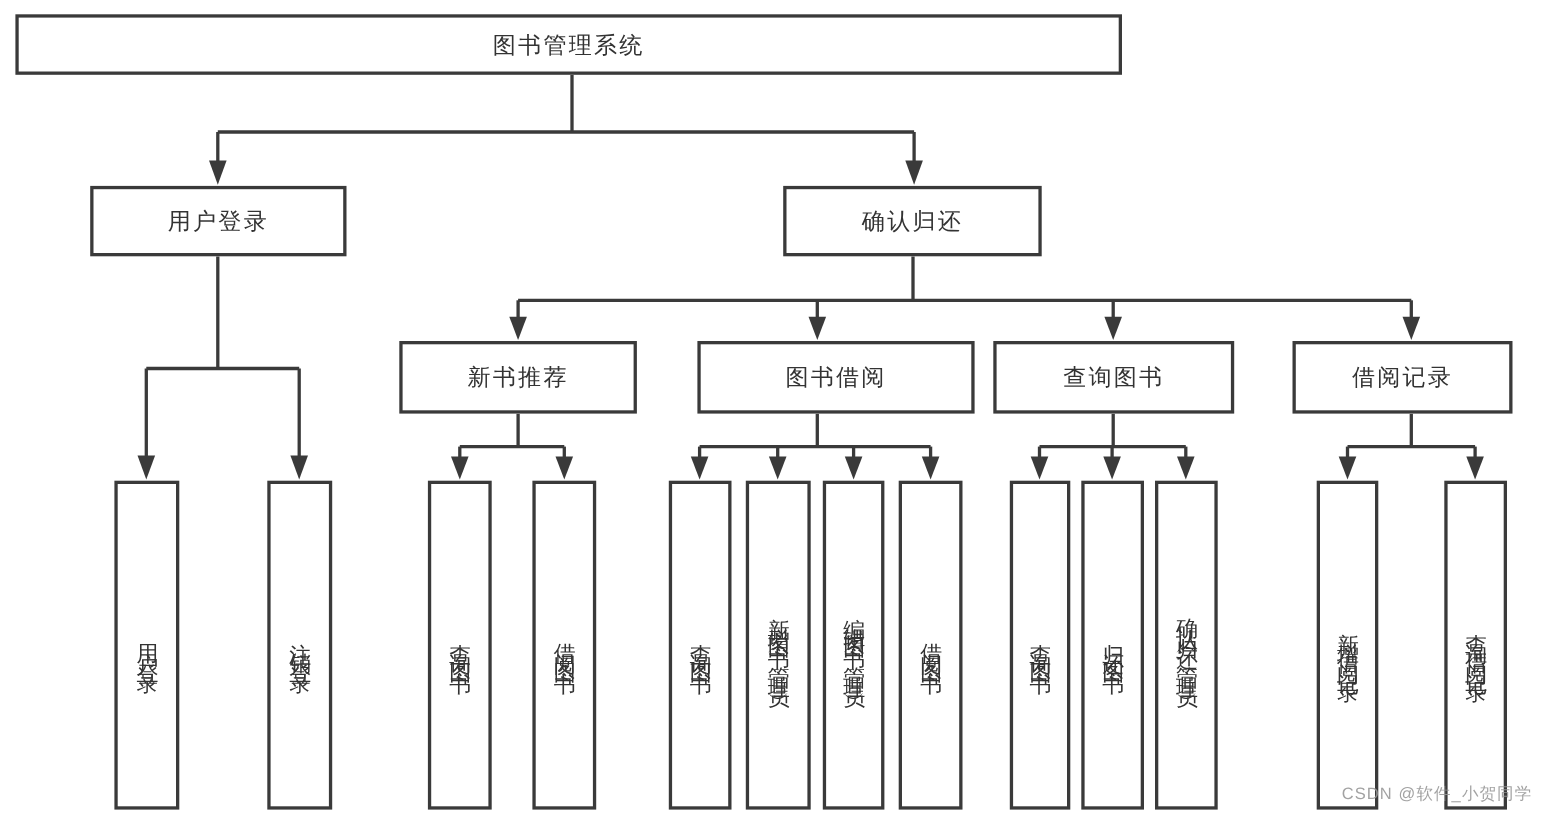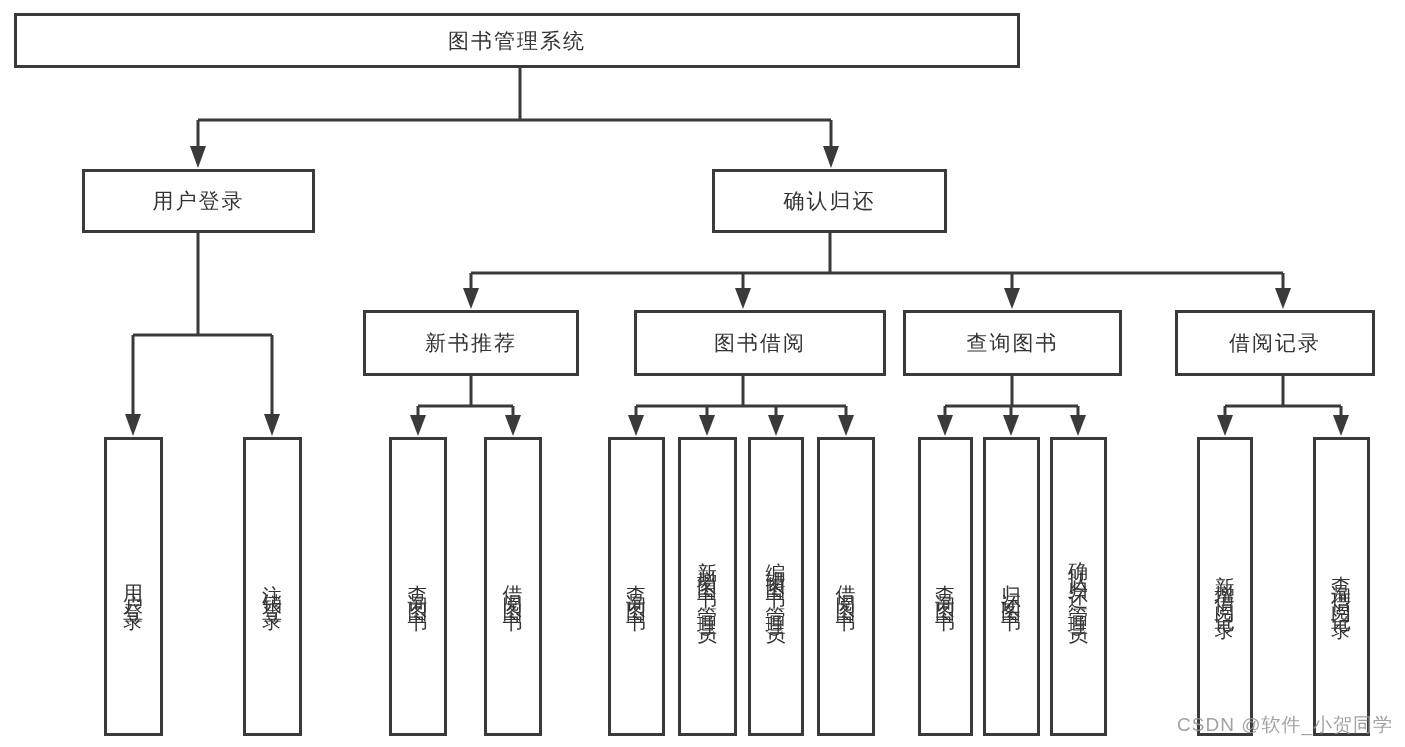--- a/index.html
+++ b/index.html
@@ -38,21 +38,21 @@
     writing-mode: vertical-rl;
     text-orientation: mixed;
     letter-spacing: 9px;
     line-height: 1;
     white-space: nowrap;
   }
   #watermark {
     position: absolute;
     right: 12px;
     top: 712px;
-    font-size: 19px;
+    font-size: 15px;
     letter-spacing: 1px;
     color: rgba(152,152,152,0.9);
     white-space: nowrap;
     z-index: 5;
   }
 </style>
 </head>
 <body>
 
 <div id="canvas">

